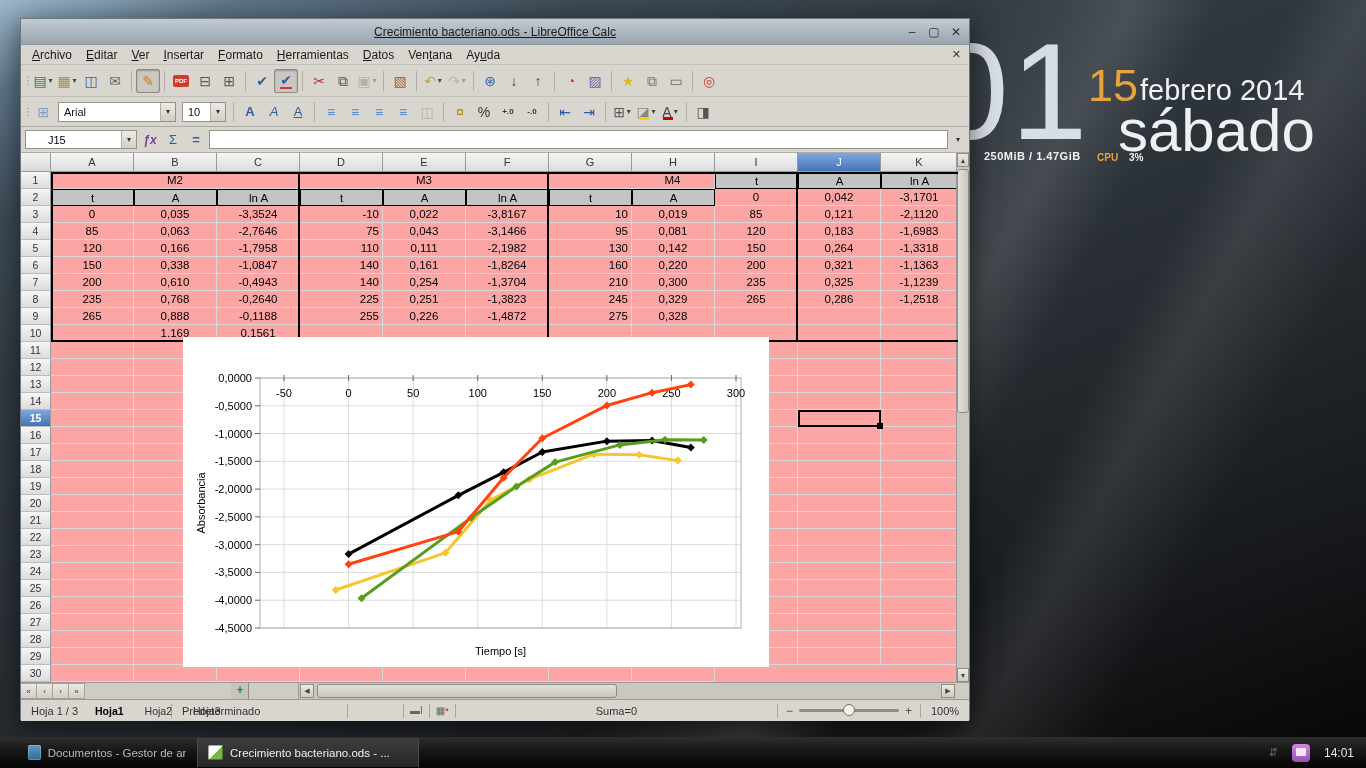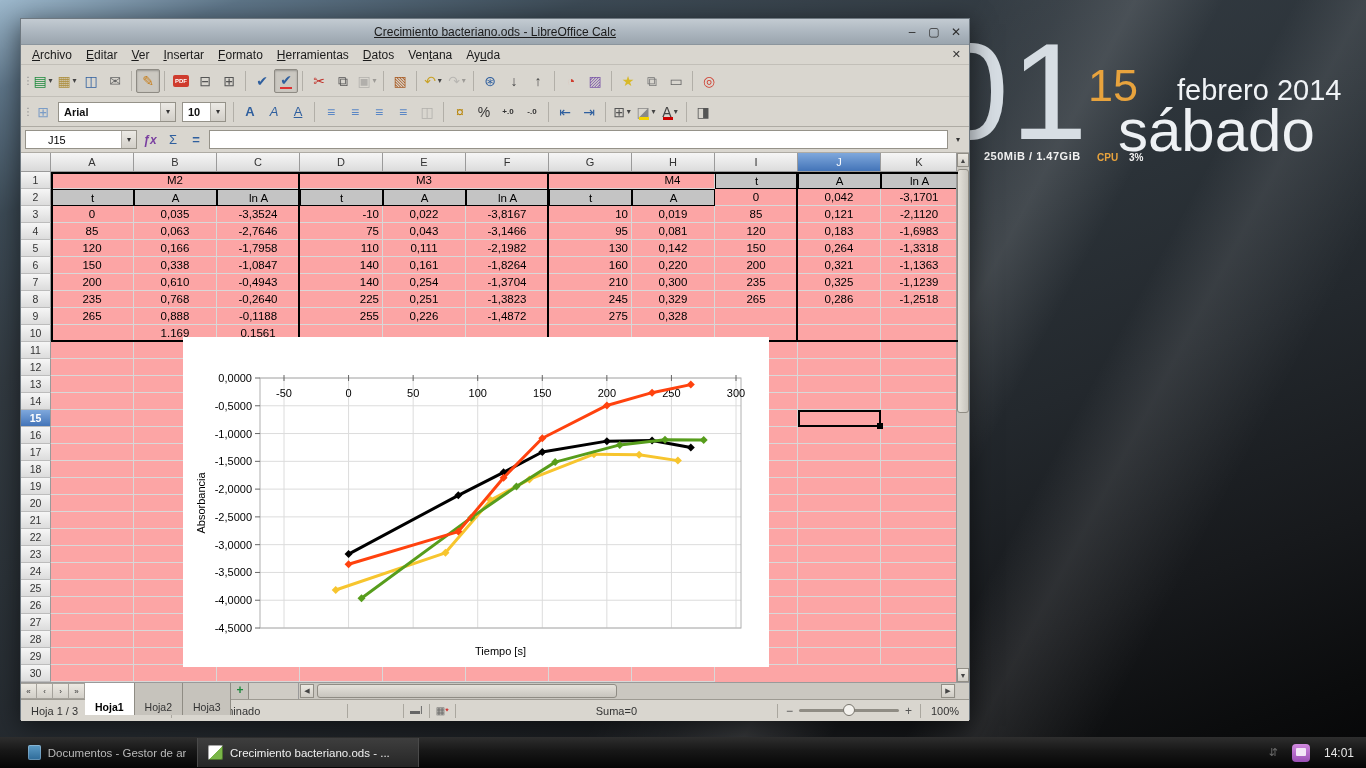--- a/index.html
+++ b/index.html
@@ -8,21 +8,21 @@
   
   .desktop { position:relative; width:1366px; height:768px;
     background:linear-gradient(160deg,#9db8cc 0%,#5d7487 7%,#3c4a55 17%,#323a41 30%,#2b3238 46%,#23282d 62%,#17191c 80%,#0b0c0d 93%,#060607 100%); }
   .streaks { position:absolute; inset:0; pointer-events:none;
     background:linear-gradient(118deg, transparent 55%, rgba(255,255,255,.05) 60%, rgba(255,255,255,.12) 64%, transparent 69%, transparent 73%, rgba(255,255,255,.09) 77%, transparent 84%); }
 
   
   .widget { position:absolute; inset:0; z-index:1; color:#e9edf1; }
   .wg-bignum { position:absolute; left:932px; top:22px; font-size:138px; line-height:1; color:#e4ebf1; opacity:.92; letter-spacing:2px; }
   .wg-day { position:absolute; left:1088px; top:60px; font-size:45px; color:#e8a33d; }
-  .wg-monthyear { position:absolute; left:1177px; top:74px; font-size:29px; color:#f0f3f6; }
+  .wg-monthyear { position:absolute; left:1140px; top:74px; font-size:29px; color:#f0f3f6; }
   .wg-weekday { position:absolute; left:1118px; top:96px; font-size:60px; color:#eef1f4; }
   .wg-mem { position:absolute; left:984px; top:150px; font-size:11px; font-weight:bold; color:#f2f2f2; letter-spacing:.5px; }
   .wg-cpu { position:absolute; left:1097px; top:152px; font-size:10px; font-weight:bold; color:#e8a33d; }
   .wg-cpuval { position:absolute; left:1129px; top:152px; font-size:10px; font-weight:bold; color:#f2f2f2; }
 
   
   .window { position:absolute; left:20px; top:18px; width:950px; height:702px; z-index:10;
     border:1px solid #6e7880; box-shadow:0 6px 24px rgba(0,0,0,.55); background:#d9d6cf; }
   .titlebar { height:26px; background:linear-gradient(#c3cbd2,#a9b3bc 60%,#9aa5ae); display:flex; align-items:center; position:relative; border-bottom:1px solid #8b959d; }
   .title { position:absolute; left:0; right:0; text-align:center; font-size:12px; color:#1b1b1b;text-decoration:underline; }
@@ -46,21 +46,21 @@
   .tbtn .glyph.pdf { background:#cf3c2e; color:#fff !important; font-size:6px; font-weight:bold; padding:3px 2px; border-radius:2px; }
   .tbtn .glyph.redline { border-bottom:2px solid #d33; }
   .tbtn .glyph.swy::after, .tbtn .glyph.swr::after { content:""; position:absolute; left:4px; right:8px; bottom:3px; height:3px; }
   .tbtn .glyph.swy::after { background:#f4d300; }
   .tbtn .glyph.swr::after { background:#c00; }
   .tbtn.pressed { border:1px solid #8e8b84; background:#cbc8c1; box-shadow:inset 0 1px 2px rgba(0,0,0,.25); }
   .tbtn.disabled { opacity:.4; }
   .tbtn .dd { font-size:8px; color:#444; margin-left:2px; }
   .tsep { width:1px; height:20px; background:#b2afa8; margin:0 4px; }
   .combo { height:20px; background:#fff; border:1px solid #959289; margin:0 3px; display:flex; align-items:center; justify-content:space-between; padding-left:5px; }
-  .combo-val { font-size:11px; color:#111;font-weight:bold; }
+  .combo-val { font-size:11px; color:#111; }
   .combo-dd { width:15px; height:18px; background:linear-gradient(#eceae5,#d2cfc8); border-left:1px solid #b2afa8; font-size:8px; color:#333; display:flex; align-items:center; justify-content:center; }
 
   .formulabar { height:26px; background:#d9d6cf; display:flex; align-items:center; padding:0 4px; gap:3px; border-bottom:1px solid #aeaba4; }
   .namebox { width:112px; height:19px; background:#fff; border:1px solid #959289; display:flex; align-items:center; justify-content:space-between; padding-left:5px; }
   .namebox .combo-dd { height:17px; }
   .fbtn { width:20px; height:20px; display:flex; align-items:center; justify-content:center; font-size:13px; }
   .fx { color:#7a3fa0; font-style:italic; font-weight:bold; font-size:12px; }
   .sum { color:#2f5f9e; }
   .eq { color:#2f5f9e; font-weight:bold; }
   .inputline { flex:1; height:19px; background:#fff; border:1px solid #959289; }
@@ -87,21 +87,21 @@
   .chartobj { position:absolute; left:132px; top:165px; width:586px; height:330px; background:#fff; z-index:4; }
   .selbox { position:absolute; border:2px solid #000; z-index:5; }
   .selhandle { position:absolute; right:-4px; bottom:-4px; width:6px; height:6px; background:#000; }
   .vscroll { position:absolute; right:0; top:0; width:13px; height:529px; background:#cac7c0; border-left:1px solid #9a9a9a; }
   .vs-arrow { position:absolute; left:0; width:12px; height:14px; background:linear-gradient(#ece9e2,#cfccc5); border:1px solid #918e86; font-size:7px; color:#444; text-align:center; line-height:13px; }
   .vs-thumb { position:absolute; left:0; top:16px; width:12px; height:244px; background:linear-gradient(90deg,#e4e1da,#c8c5be); border:1px solid #8f8c84; border-radius:3px; }
 
   
   .tabsrow { height:17px; background:#cfccc5; display:flex; align-items:stretch; border-top:1px solid #9a9a9a; position:relative; }
   .tnav { width:16px; font-size:8px; color:#333; background:linear-gradient(#ece9e2,#d2cfc8); border:1px solid #a5a29b; border-left:none; text-align:center; line-height:15px; }
-  .sheettab { font-size:10.5px; padding:16px 10px; line-height:16px; color:#333; background:#c6c3bc; border-right:1px solid #8f8c84; }
+  .sheettab { font-size:10.5px; padding:0 10px; line-height:16px; color:#333; background:#c6c3bc; border-right:1px solid #8f8c84;margin-top:20px; }
   .sheettab.active { background:#fff; font-weight:bold; color:#000; }
   .tab-add { width:18px; text-align:center; color:#1d8a3c; font-weight:bold; font-size:12px; line-height:15px; background:#c6c3bc; border-right:1px solid #8f8c84; }
   .hscroll { position:absolute; left:277px; right:13px; top:0; bottom:0; background:#cac7c0; border-left:1px solid #9a9a9a; }
   .hs-arrow { position:absolute; top:1px; width:14px; height:14px; background:linear-gradient(#ece9e2,#cfccc5); border:1px solid #918e86; font-size:7px; color:#444; text-align:center; line-height:12px; }
   .hs-thumb { position:absolute; left:18px; top:1px; width:300px; height:14px; background:linear-gradient(#e4e1da,#c8c5be); border:1px solid #8f8c84; border-radius:3px; }
 
   .statusbar { height:22px; background:#d9d6cf; border-top:1px solid #9d9a92; display:flex; align-items:center; font-size:11px; color:#333; }
   .sb-seg { padding:0 10px; white-space:nowrap; }
   .sb-div { width:1px; height:14px; background:#aaa79f; }
   .sb-mid { flex:1; text-align:center; }

